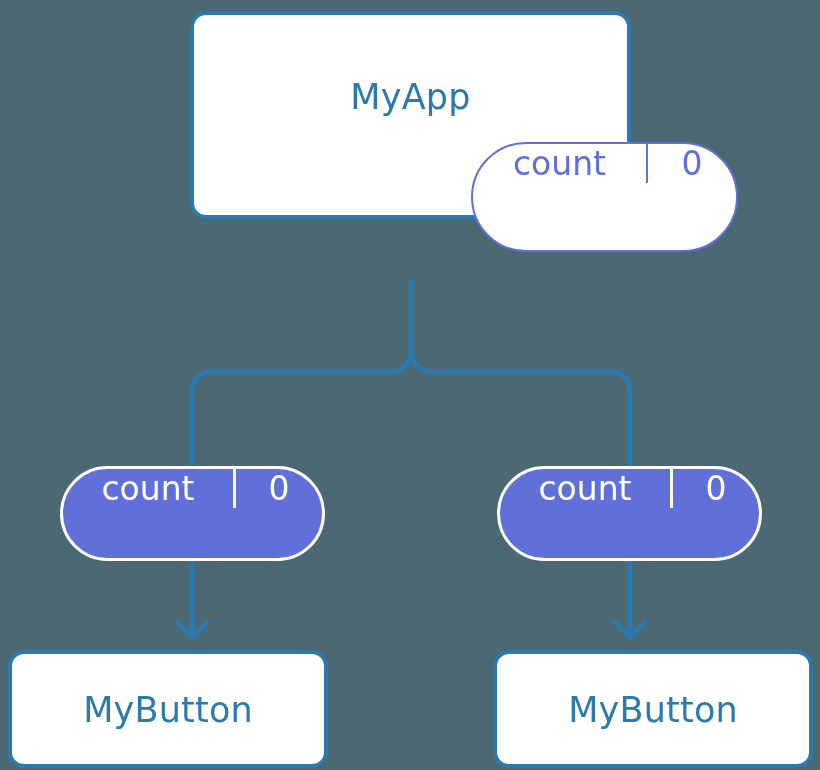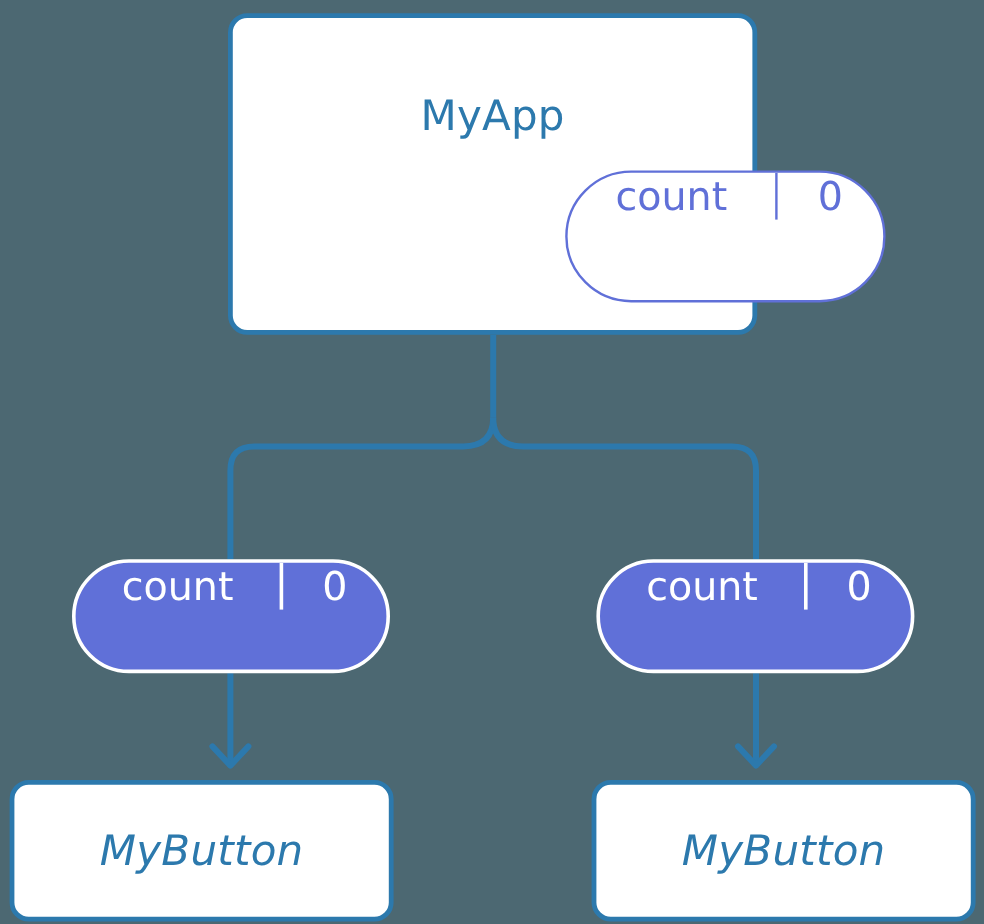--- a/index.html
+++ b/index.html
@@ -45,34 +45,33 @@
     font-weight: 400;
     letter-spacing: 0.2px;
     white-space: nowrap;
     text-align: center;
   }
 
   #app-box {
     left: 190px;
     top: 11px;
     width: 441px;
-    height: 268px;
+    height: 208px;
   }
   #app-box .comp-title {
     position: absolute;
     left: 0;
     right: 0;
     top: 62px;
   }
 
   .btn-box {
     width: 320px;
     height: 118px;
     top: 650px;
-    font-style: italic;
   }
   #btn-box-left  { left: 8px; }
   #btn-box-right { left: 493px; }
   .btn-box .comp-title {
     position: absolute;
     left: 0;
     right: 0;
     top: 36px;
   }
 

